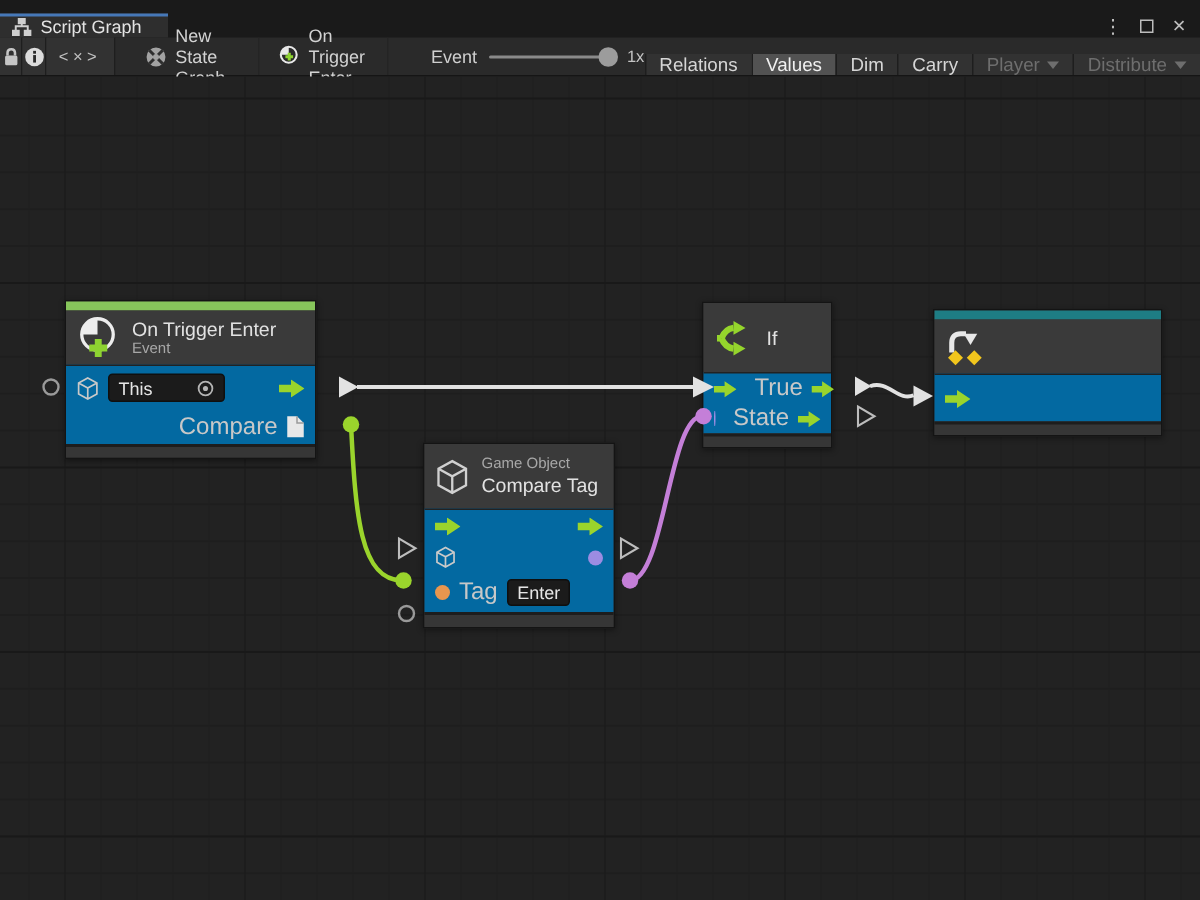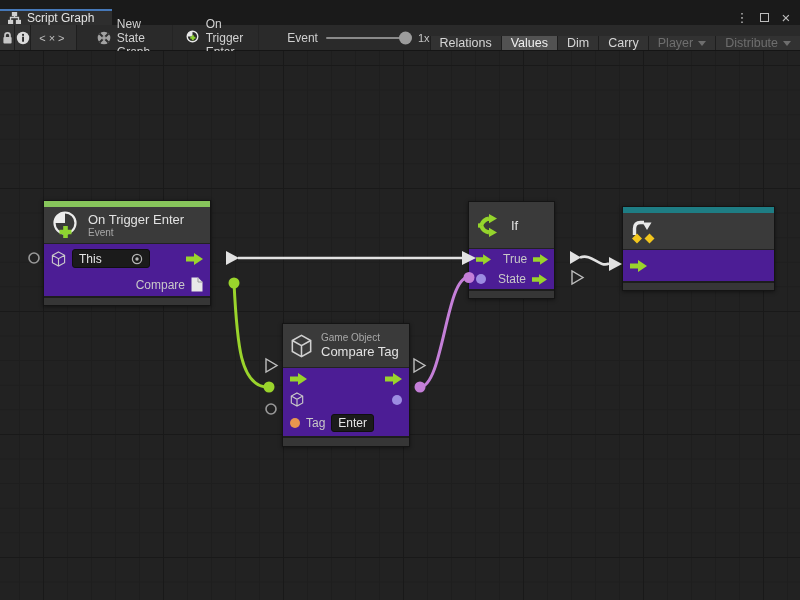--- a/index.html
+++ b/index.html
@@ -39,24 +39,24 @@
     background-size:120px 100%,100% 123px,24px 100%,100% 24.6px;
     background-position:43px 0,0 14px,43px 0,0 14px; }
 
   
   .node { position:absolute; background:#2d2d2d; border:1px solid #141414; box-shadow:0 1px 4px rgba(0,0,0,.45); }
   .node .colorbar { height:6px; }
   .node .hdr { background:#3a3a3a; display:flex; align-items:center; gap:8px; padding:0 10px 0 7px; }
   .node .hdr .txt { display:flex; flex-direction:column; justify-content:center; }
   .node .title { color:#e2e2e2; font-size:13px; }
   .node .cat { color:#a8a8a8; font-size:10px; margin-bottom:1px; }
-  .node .body { background:#4c1d95; border-top:1px solid #222222; }
+  .node .body { background:#0369a1; border-top:1px solid #222222; }
   .node .row { display:flex; align-items:center; gap:6px; padding:0 7px; }
   .node .ftr { background:#363636; border-top:2px solid #1d1d1d; height:9px; }
-  .plabel { color:#c8c8c8; font-size:12px; }
+  .plabel { color:#c8c8c8; font-size:16px; }
   .dot { width:10px; height:10px; border-radius:50%; display:inline-block; }
   .dot.purple { background:#9c8ce2; }
   .dot.orange { background:#e8964e; }
   .field { background:#1b1b1b; border:1px solid #0f0f0f; border-radius:3px; color:#e6e6e6; font-size:12px; display:flex; align-items:center; padding:1px 6px; }
   .flow-arrow path { fill:#9ad42c; }
   .spacer { flex:1; }
 
   
   .wires { position:absolute; left:0; top:0; pointer-events:none; z-index:6; }
 </style>
@@ -196,21 +196,21 @@
           <svg width="12" height="15" viewBox="0 0 12 15">
               <path d="M0.5 0.5 H7 L11.5 5 V14.5 H0.5 Z" fill="#e8e8e8"></path>
               <path d="M7 0.5 V5 H11.5" fill="none" stroke="#9a9a9a" stroke-width="1"></path>
             </svg>
         </span>
       </div>
     </div>
     <div class="ftr"></div>
   </div>
 
-  <div class="node" style="left:282px; top:272px; width:128px;">
+  <div class="node" style="left:282px; top:244px; width:128px;">
     <div class="hdr" style="height:43px">
       <span style="display:flex">
         <svg width="23" height="24" viewBox="0 0 16 17">
             <path d="M8 1 L14.5 4.6 V12.4 L8 16 L1.5 12.4 V4.6 Z M1.5 4.6 L8 8.2 L14.5 4.6 M8 8.2 V16" stroke="#d0d0d0" stroke-width="1.1" fill="none"></path>
           </svg>
       </span>
       <span class="txt">
         <span class="cat">Game Object</span>
         <span class="title">Compare Tag</span>
       </span>

